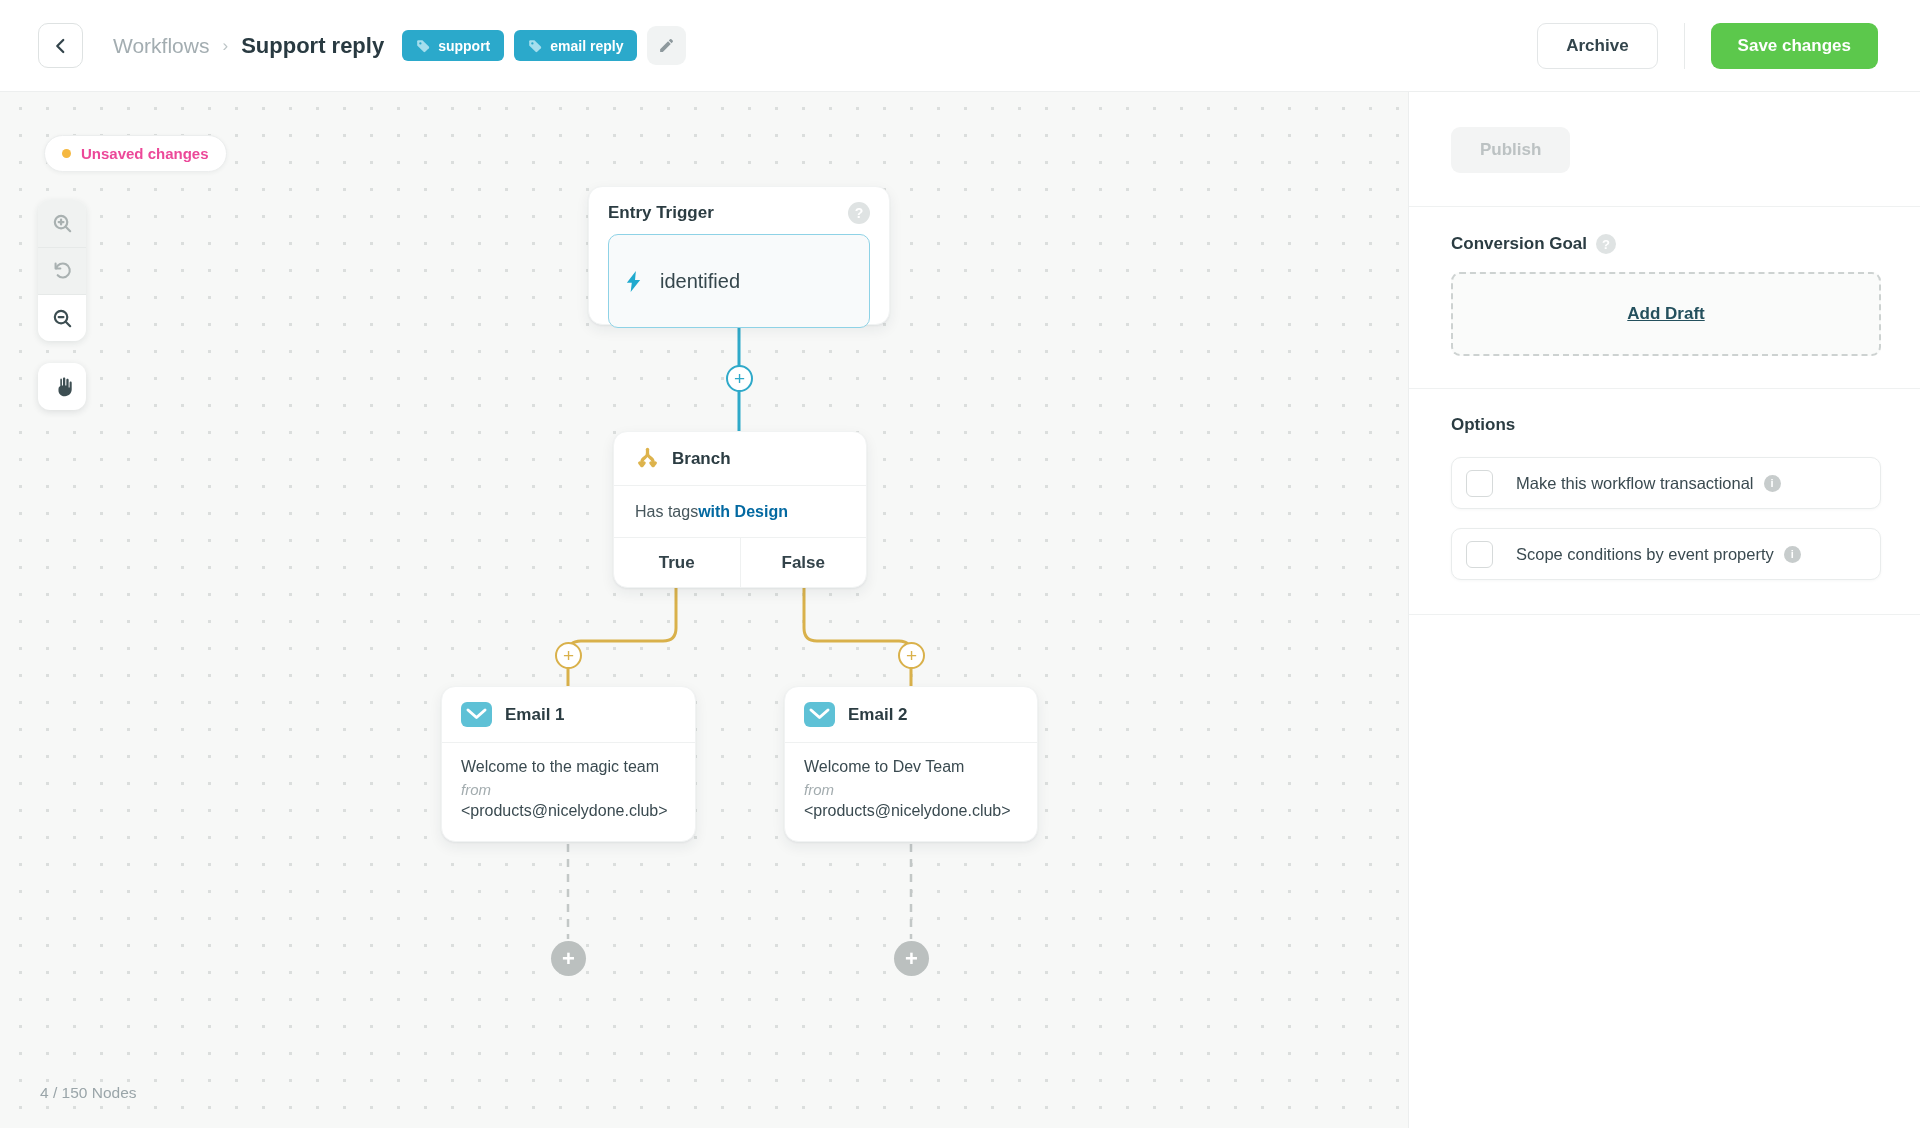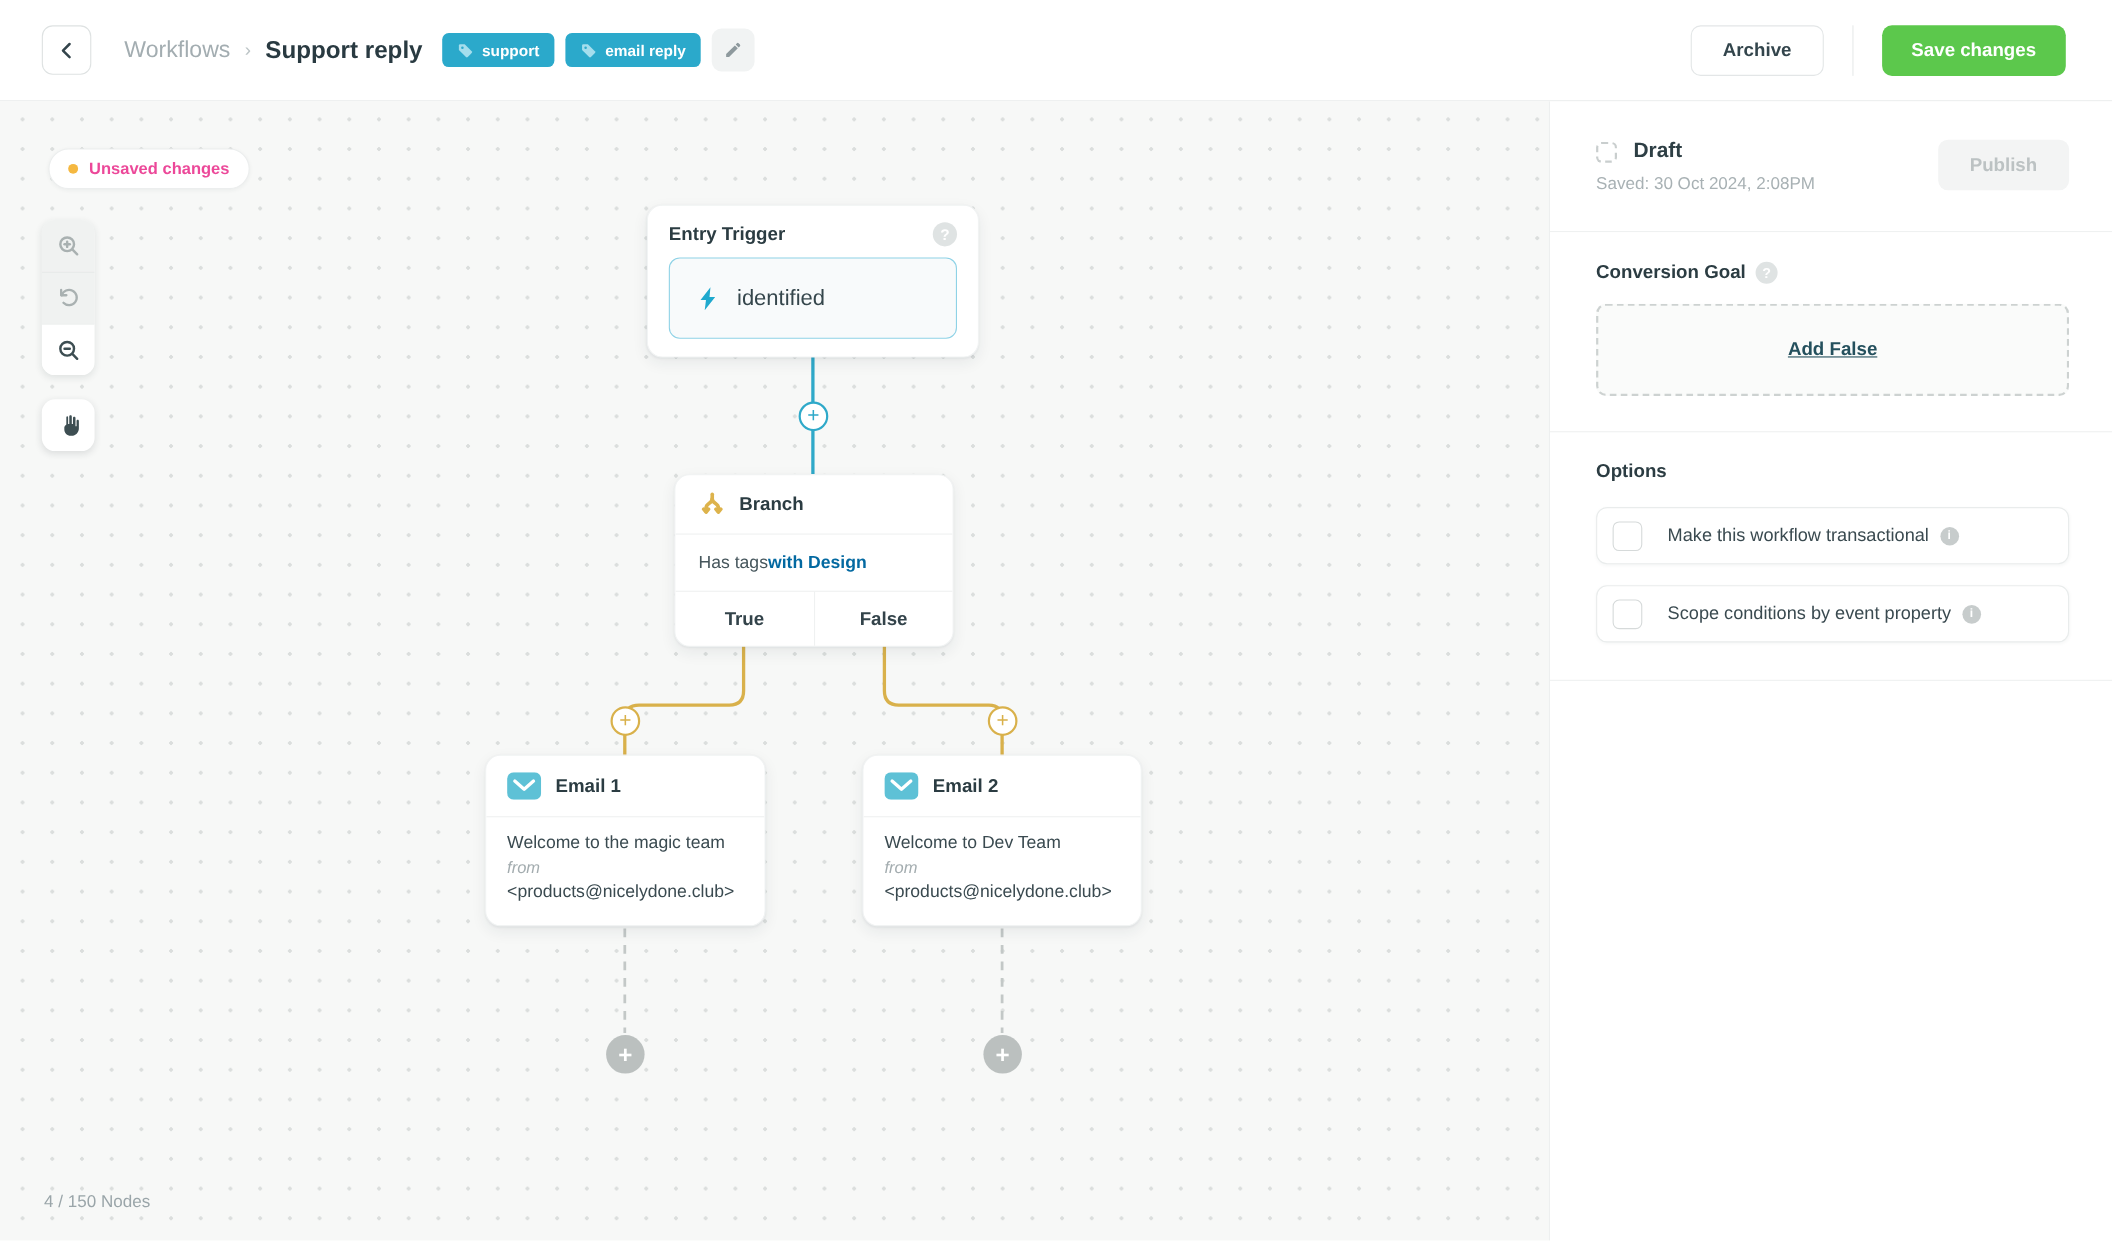--- a/index.html
+++ b/index.html
@@ -55,22 +55,22 @@
 
   .node { position:absolute; background:#fff; border:1px solid #F1F3F3; border-radius:14px;
           box-shadow:0 1px 2px rgba(25,40,50,.05), 0 5px 14px rgba(25,40,50,.07); cursor:pointer; }
 
   #entry-node { left:588px; top:94px; width:302px; height:139px; padding:15px 19px; }
   .entry-head { display:flex; justify-content:space-between; align-items:center; }
   .node-title { font-size:17px; font-weight:bold; color:#2B3C42; }
   .help-circle { width:22px; height:22px; border-radius:50%; background:#DFE3E3; color:#fff;
                  font-weight:bold; font-size:14px; display:flex; align-items:center;
                  justify-content:center; cursor:pointer; }
-  .event-box { margin-top:10px; height:74px; border:1.5px solid #8ED2E6; border-radius:10px;
-               background:#F8FAFB; display:flex; align-items:center; gap:17px; padding:0 25px; }
+  .event-box { margin-top:10px; height:94px; border:1.5px solid #8ED2E6; border-radius:10px;
+               background:#F8FAFB; display:flex; align-items:center; gap:17px; padding:0 15px; }
   .event-label { font-size:20px; color:#35464C; }
 
   #branch-node { left:613px; top:339px; width:254px; height:157px; overflow:hidden; }
   .branch-head { height:54px; display:flex; align-items:center; gap:12px; padding:0 21px;
                  border-bottom:1px solid #EFF1F1; }
   .branch-cond { height:52px; display:flex; align-items:center; gap:0; padding:0 21px;
                  border-bottom:1px solid #EFF1F1; font-size:16px; color:#46565C; }
   .cond-emph { font-weight:bold; color:#0369a1; }
   .branch-row { height:50px; display:flex; }
   .branch-cell { flex:1; display:flex; align-items:center; justify-content:center;
@@ -292,39 +292,32 @@
 
     <span class="gray-plus" id="gray-plus-1">+</span>
     <span class="gray-plus" id="gray-plus-2">+</span>
 
     <div class="nodes-counter">4 / 150 Nodes</div>
   </div>
 
   <aside id="sidebar">
 
     <div class="sb-status-row">
-      <div class="sb-status-left">
-        <div class="row1">
-          <span class="draft-icon"></span>
-          <span class="draft-label">Draft</span>
-        </div>
-        <div class="saved-text">Saved: 30 Oct 2024, 2:08PM</div>
-      </div>
       <button class="publish-btn">Publish</button>
     </div>
 
     <div class="sb-divider d1"></div>
 
     <div class="sb-section">
       <div class="goal-title-row">
         <span class="section-title">Conversion Goal</span>
         <span class="help-circle" style="width:20px;height:20px;font-size:13px;">?</span>
       </div>
       <div class="add-goal-box">
-        <span class="add-goal-link">Add False</span>
+        <span class="add-goal-link">Add Draft</span>
       </div>
     </div>
 
     <div class="sb-divider d2"></div>
 
     <div class="sb-section">
       <div class="section-title options-title">Options</div>
 
       <div class="option-row first">
         <span class="checkbox"></span>

